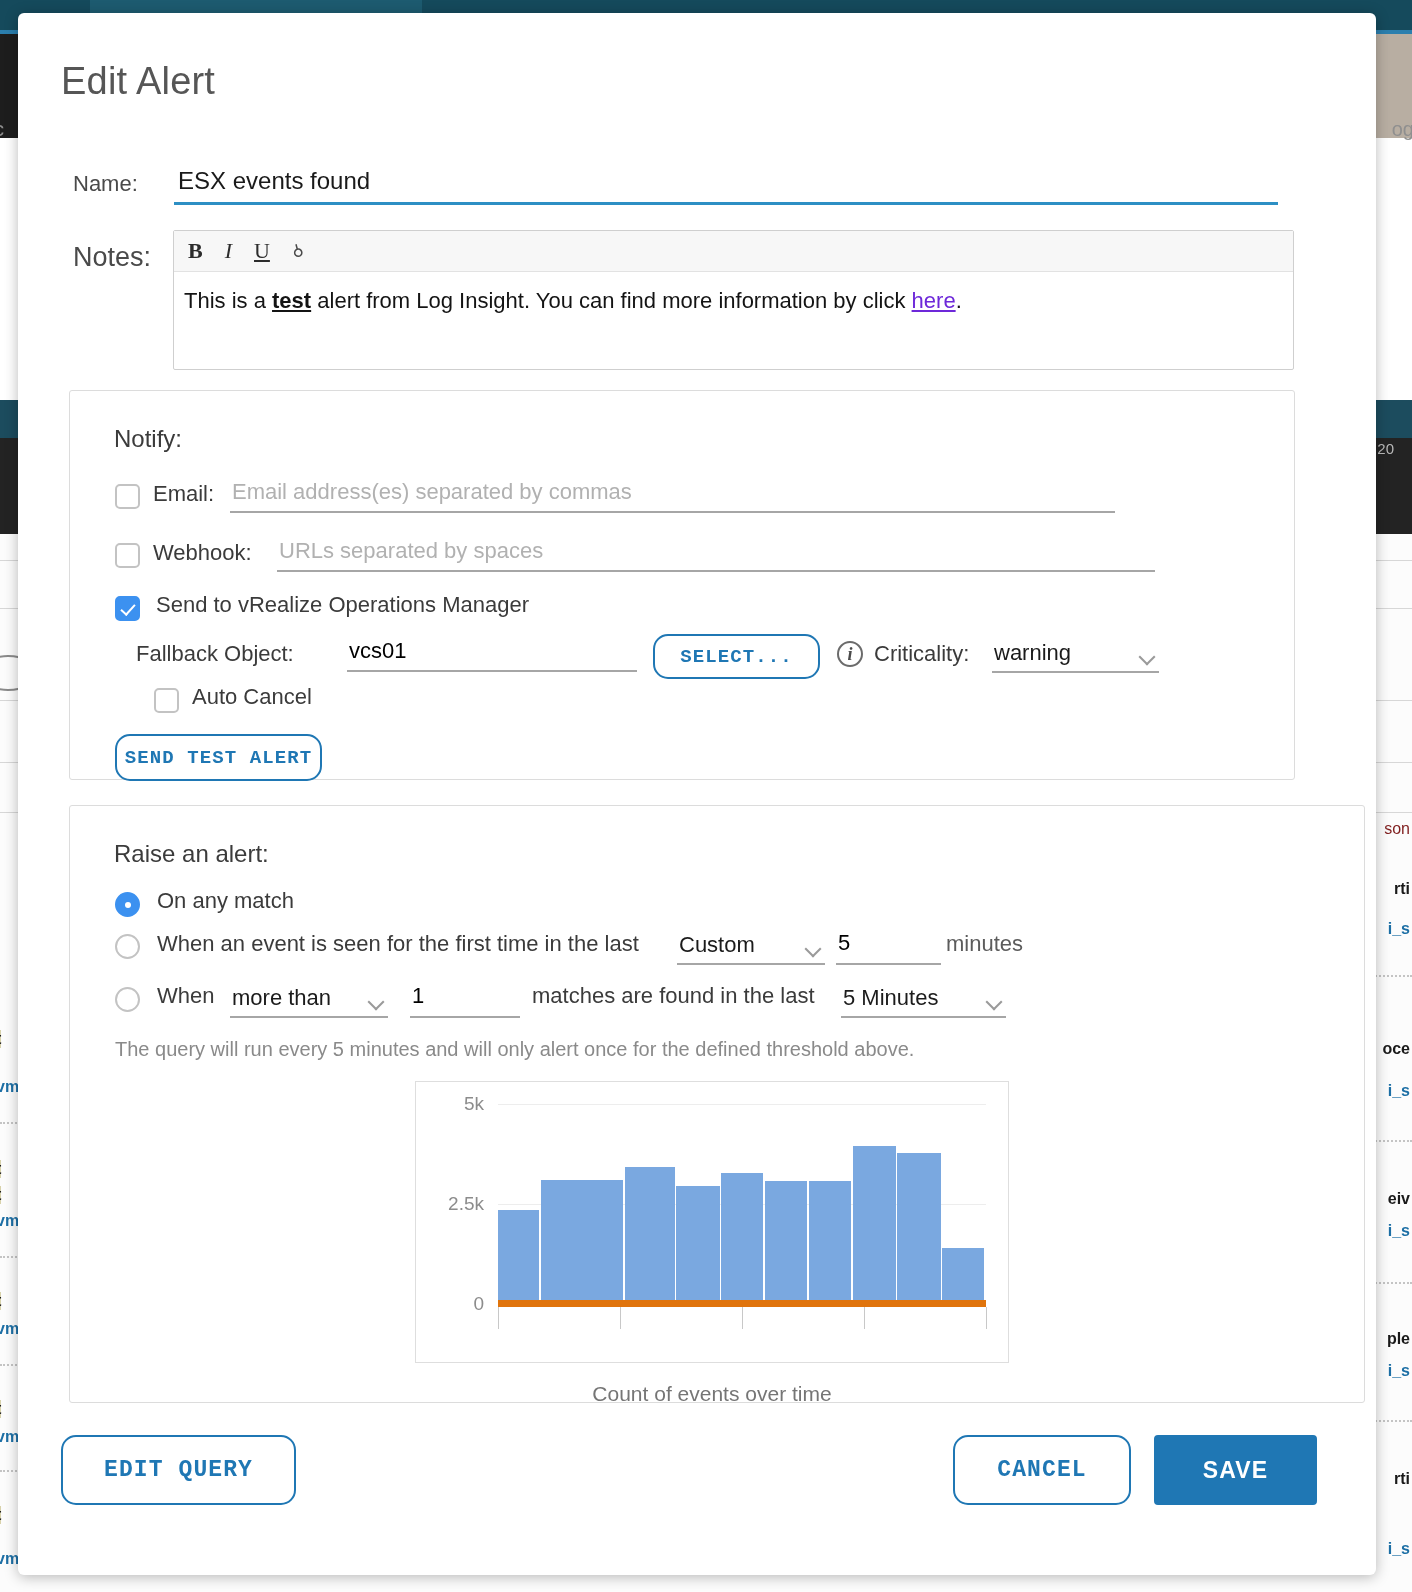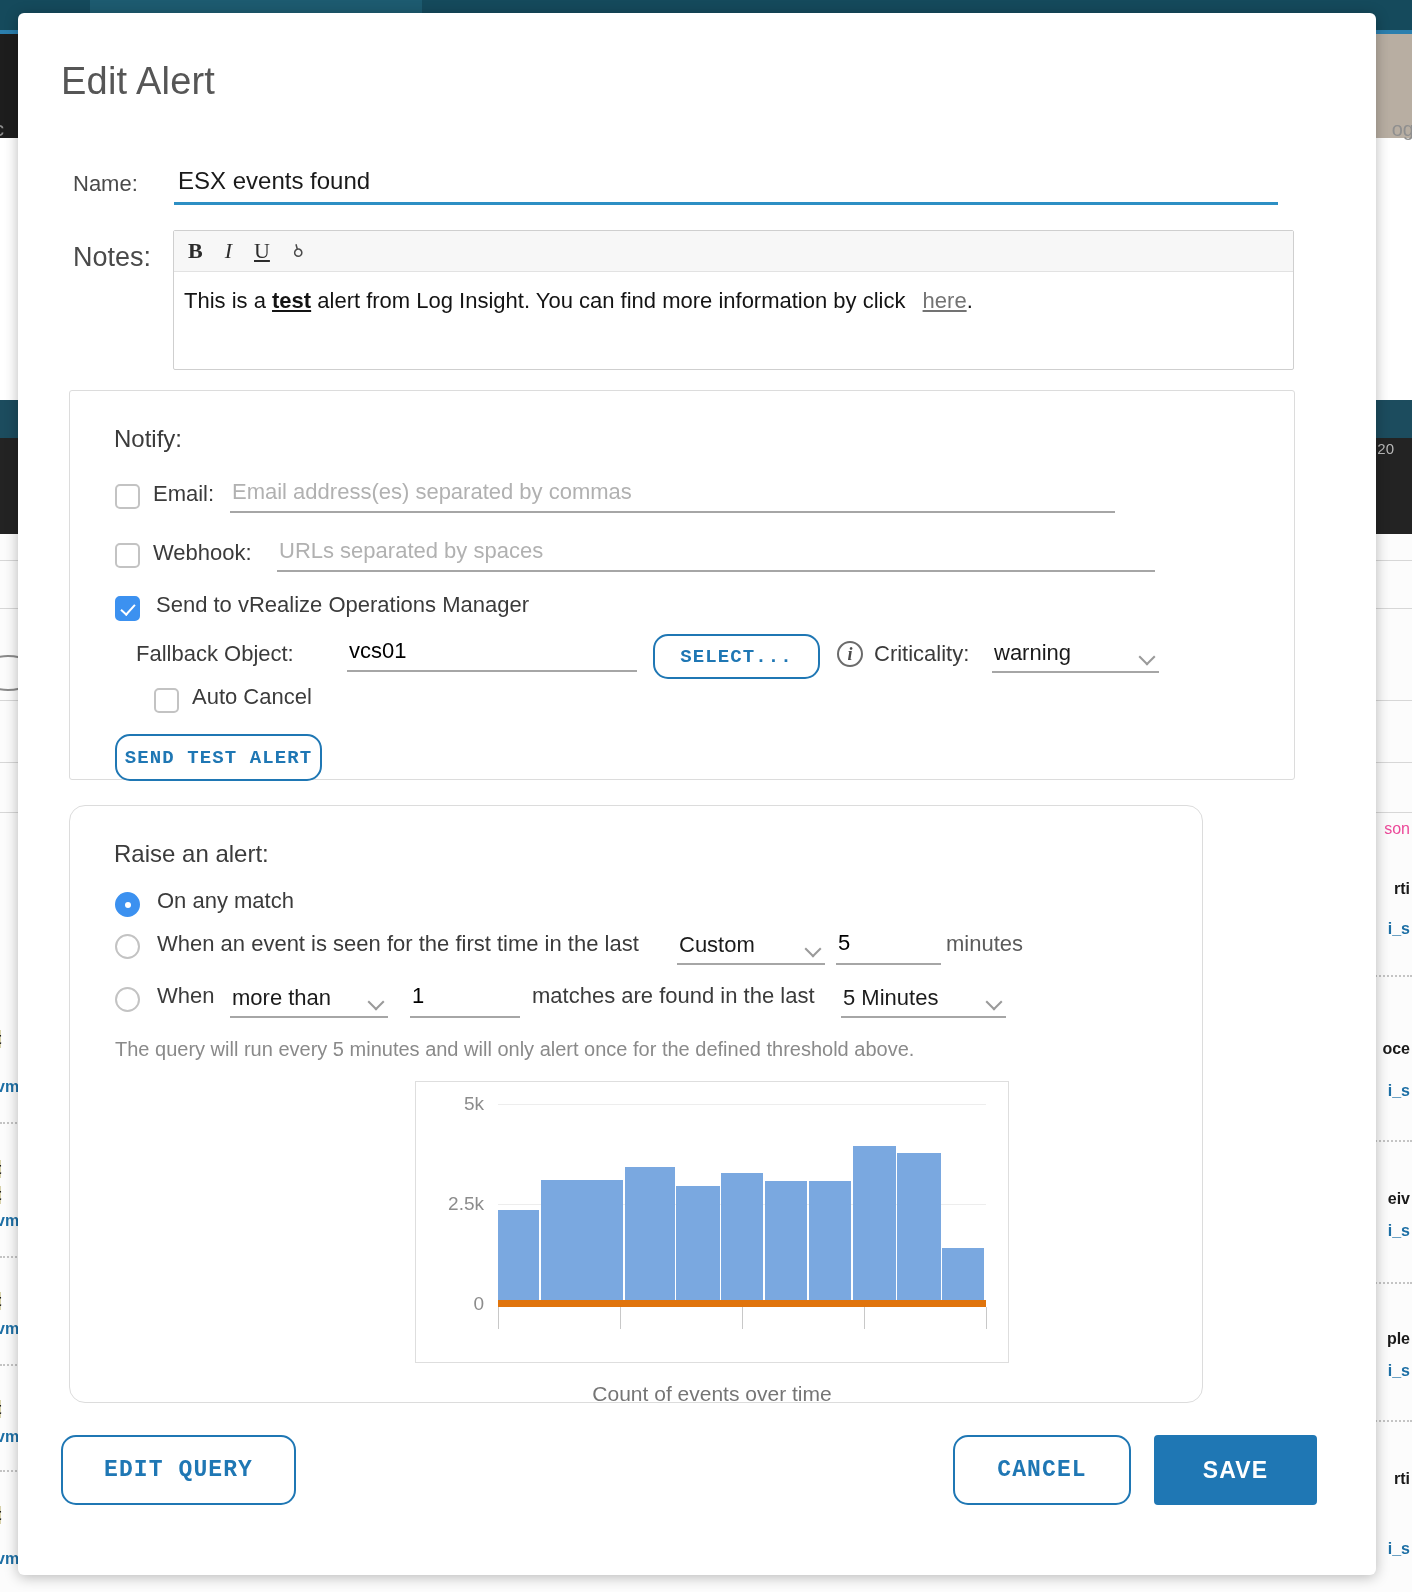--- a/index.html
+++ b/index.html
@@ -205,32 +205,32 @@
     color: #4a4a4a;
     transform: rotate(-45deg);
   }
   .notes-body {
     padding: 14px 10px 0 10px;
     font-size: 22px;
     color: #141414;
     line-height: 1.35;
   }
   .notes-body b { font-weight: bold; text-decoration: underline; }
-  .notes-body a { color: #737373; text-decoration: underline; margin-left: 11px; }
+  .notes-body a { color: #6d28d9; text-decoration: underline; }
 
   
   .panel {
     position: absolute;
     border: 1px solid #dcdcdc;
     border-radius: 3px;
     background: #fff;
     box-sizing: border-box;
   }
   #panel-notify { left: 51px; top: 377px; width: 1226px; height: 390px; }
-  #panel-raise  { left: 51px; top: 792px; width: 1134px; height: 598px; border-radius: 16px; }
+  #panel-raise  { left: 51px; top: 792px; width: 1296px; height: 598px; }
 
   .panel-title {
     position: absolute;
     font-size: 24px;
     color: #3b3b3b;
   }
 
   
   .cb {
     position: absolute;
@@ -464,21 +464,21 @@
   <div class="bg-dotted" style="left:0;top:1256px;width:28px;"></div>
   <div class="bg-tok hl" style="left:-4px;top:1292px;">t</div>
   <div class="bg-link" style="left:-4px;top:1320px;">vm</div>
   <div class="bg-dotted" style="left:0;top:1364px;width:28px;"></div>
   <div class="bg-tok hl" style="left:-4px;top:1400px;">t</div>
   <div class="bg-link" style="left:-4px;top:1428px;">vm</div>
   <div class="bg-dotted" style="left:0;top:1470px;width:28px;"></div>
   <div class="bg-tok hl" style="left:-4px;top:1506px;">t</div>
   <div class="bg-link" style="left:-4px;top:1550px;">vm</div>
 
-  <div class="bg-tok" style="right:2px;top:820px;color:#ec4899;font-weight:normal;">son</div>
+  <div class="bg-tok" style="right:2px;top:820px;color:#7f1d1d;font-weight:normal;">son</div>
   <div class="bg-tok" style="right:2px;top:880px;">rti</div>
   <div class="bg-link" style="right:2px;top:920px;">i_s</div>
   <div class="bg-dotted" style="right:0;top:975px;width:40px;"></div>
   <div class="bg-tok" style="right:2px;top:1040px;">oce</div>
   <div class="bg-link" style="right:2px;top:1082px;">i_s</div>
   <div class="bg-dotted" style="right:0;top:1140px;width:40px;"></div>
   <div class="bg-tok" style="right:2px;top:1190px;">eiv</div>
   <div class="bg-link" style="right:2px;top:1222px;">i_s</div>
   <div class="bg-dotted" style="right:0;top:1282px;width:40px;"></div>
   <div class="bg-tok" style="right:2px;top:1330px;">ple</div>

